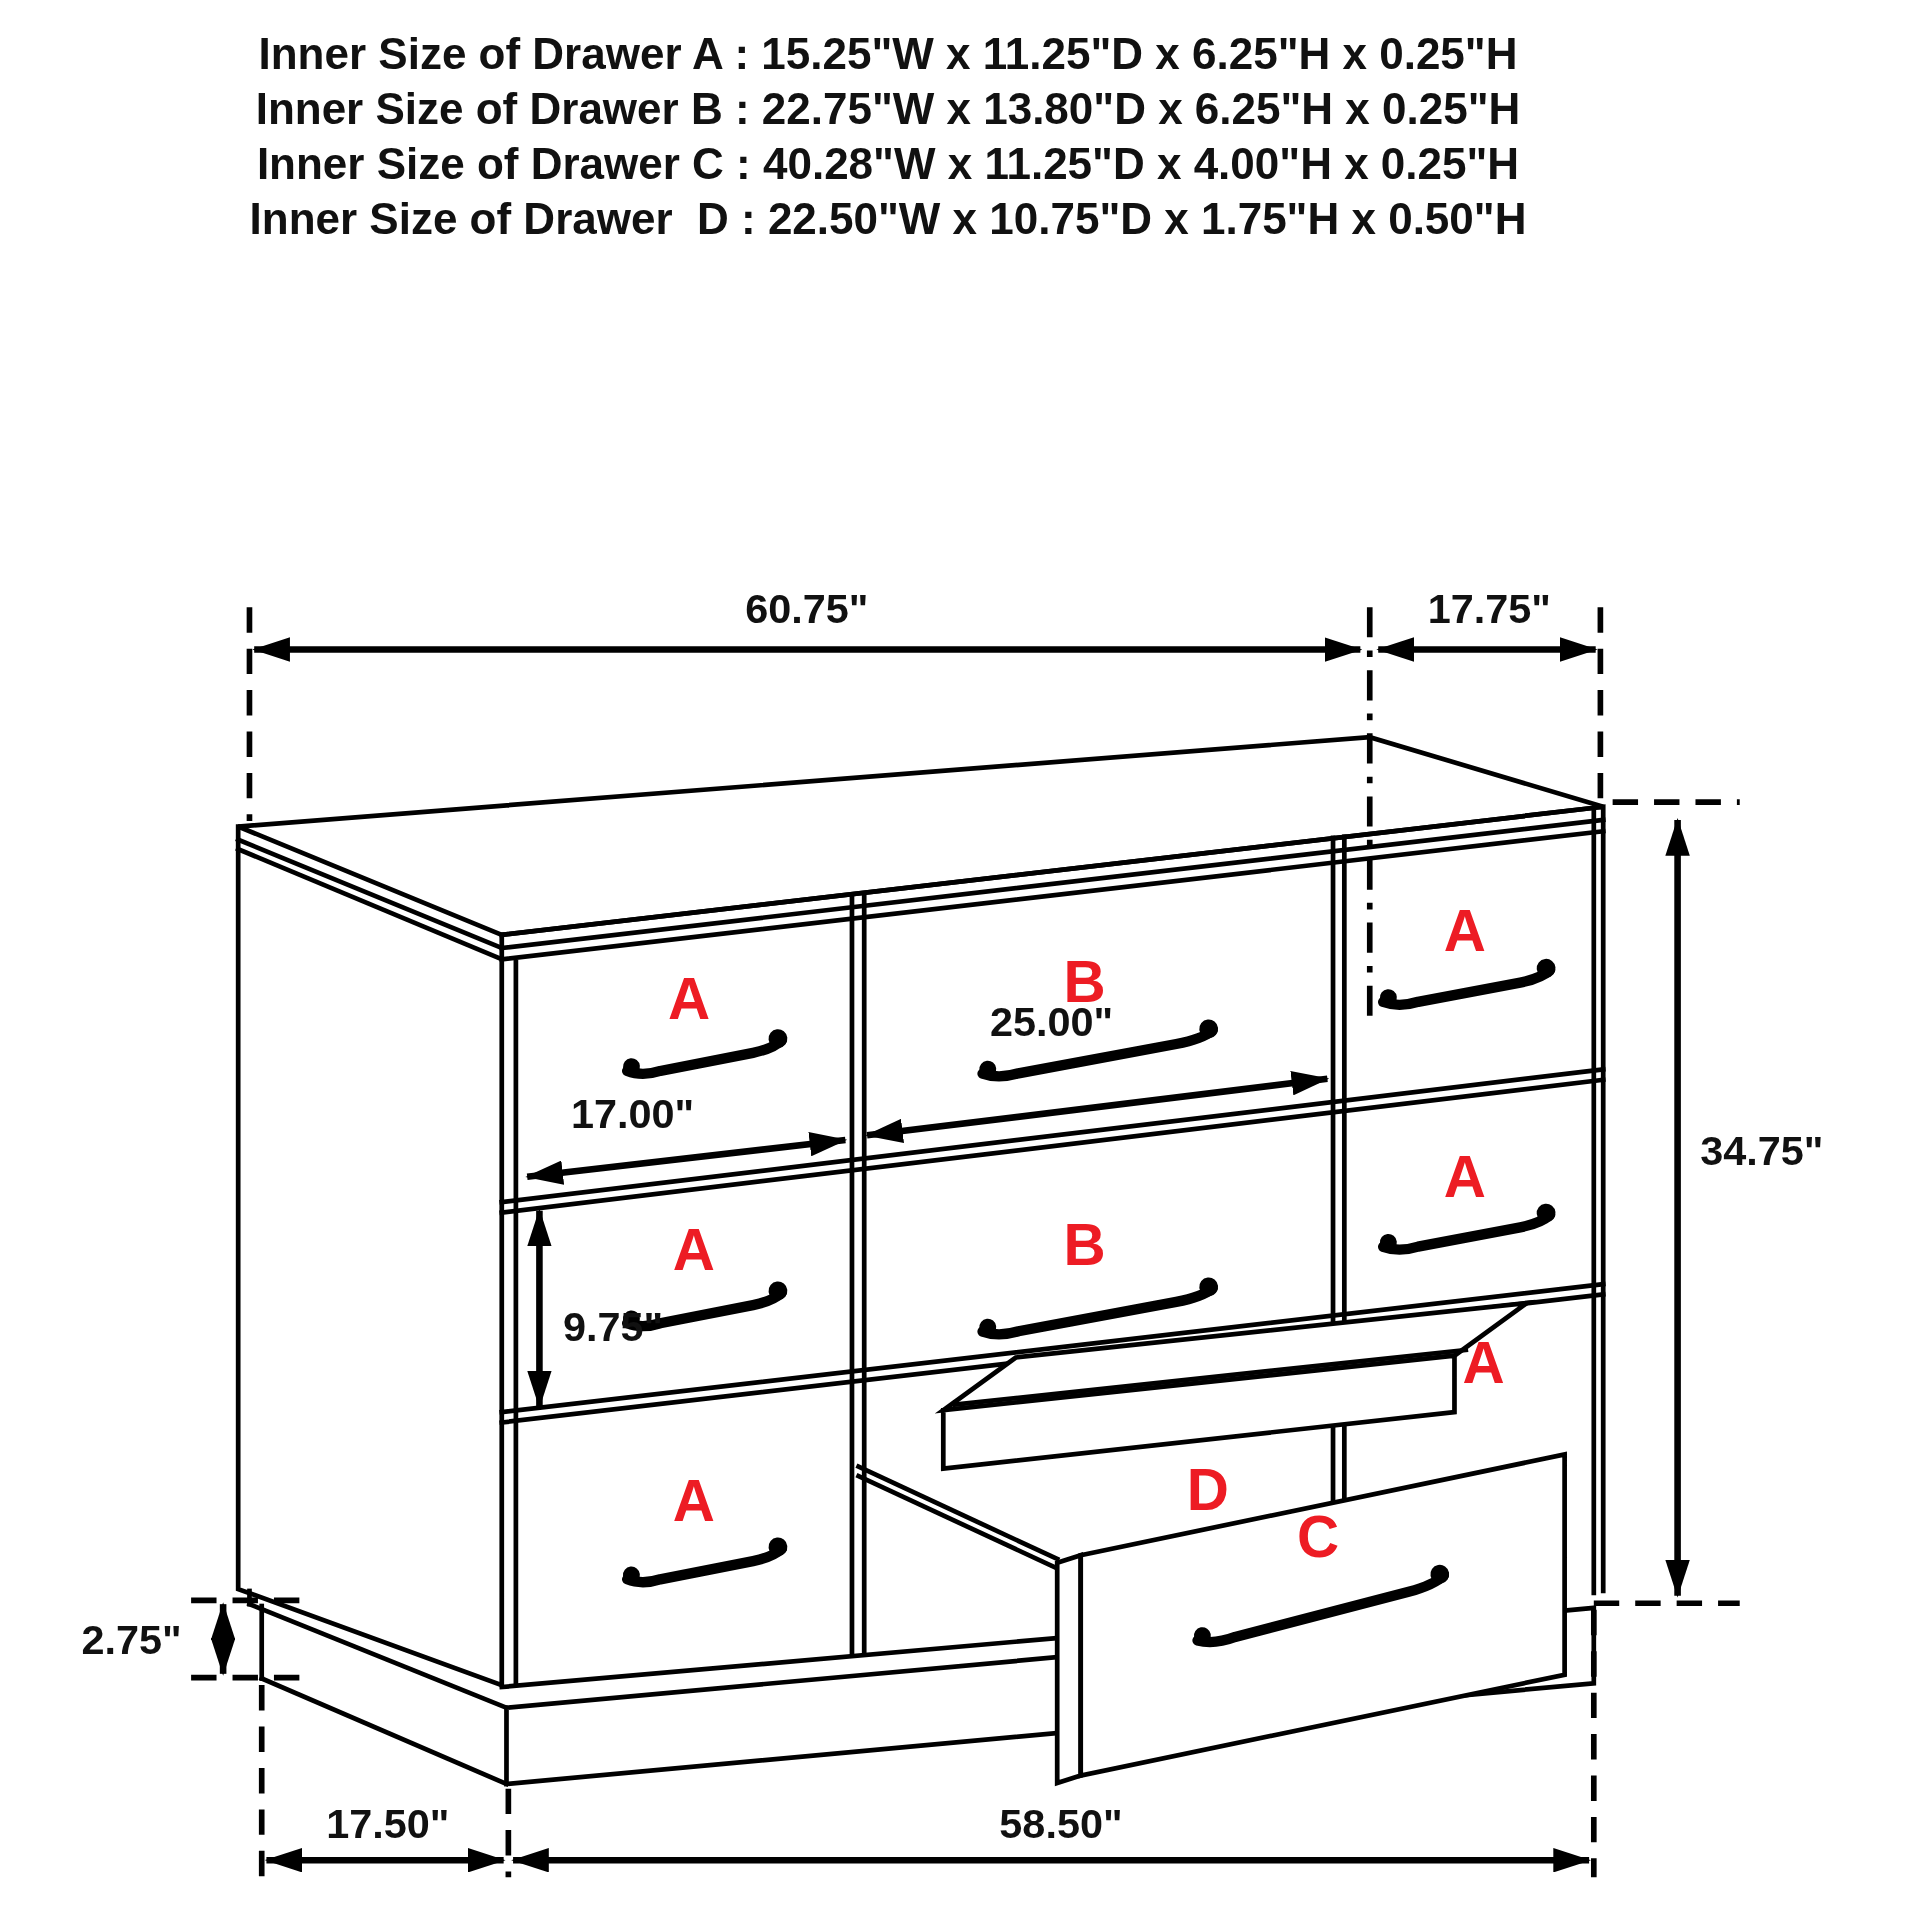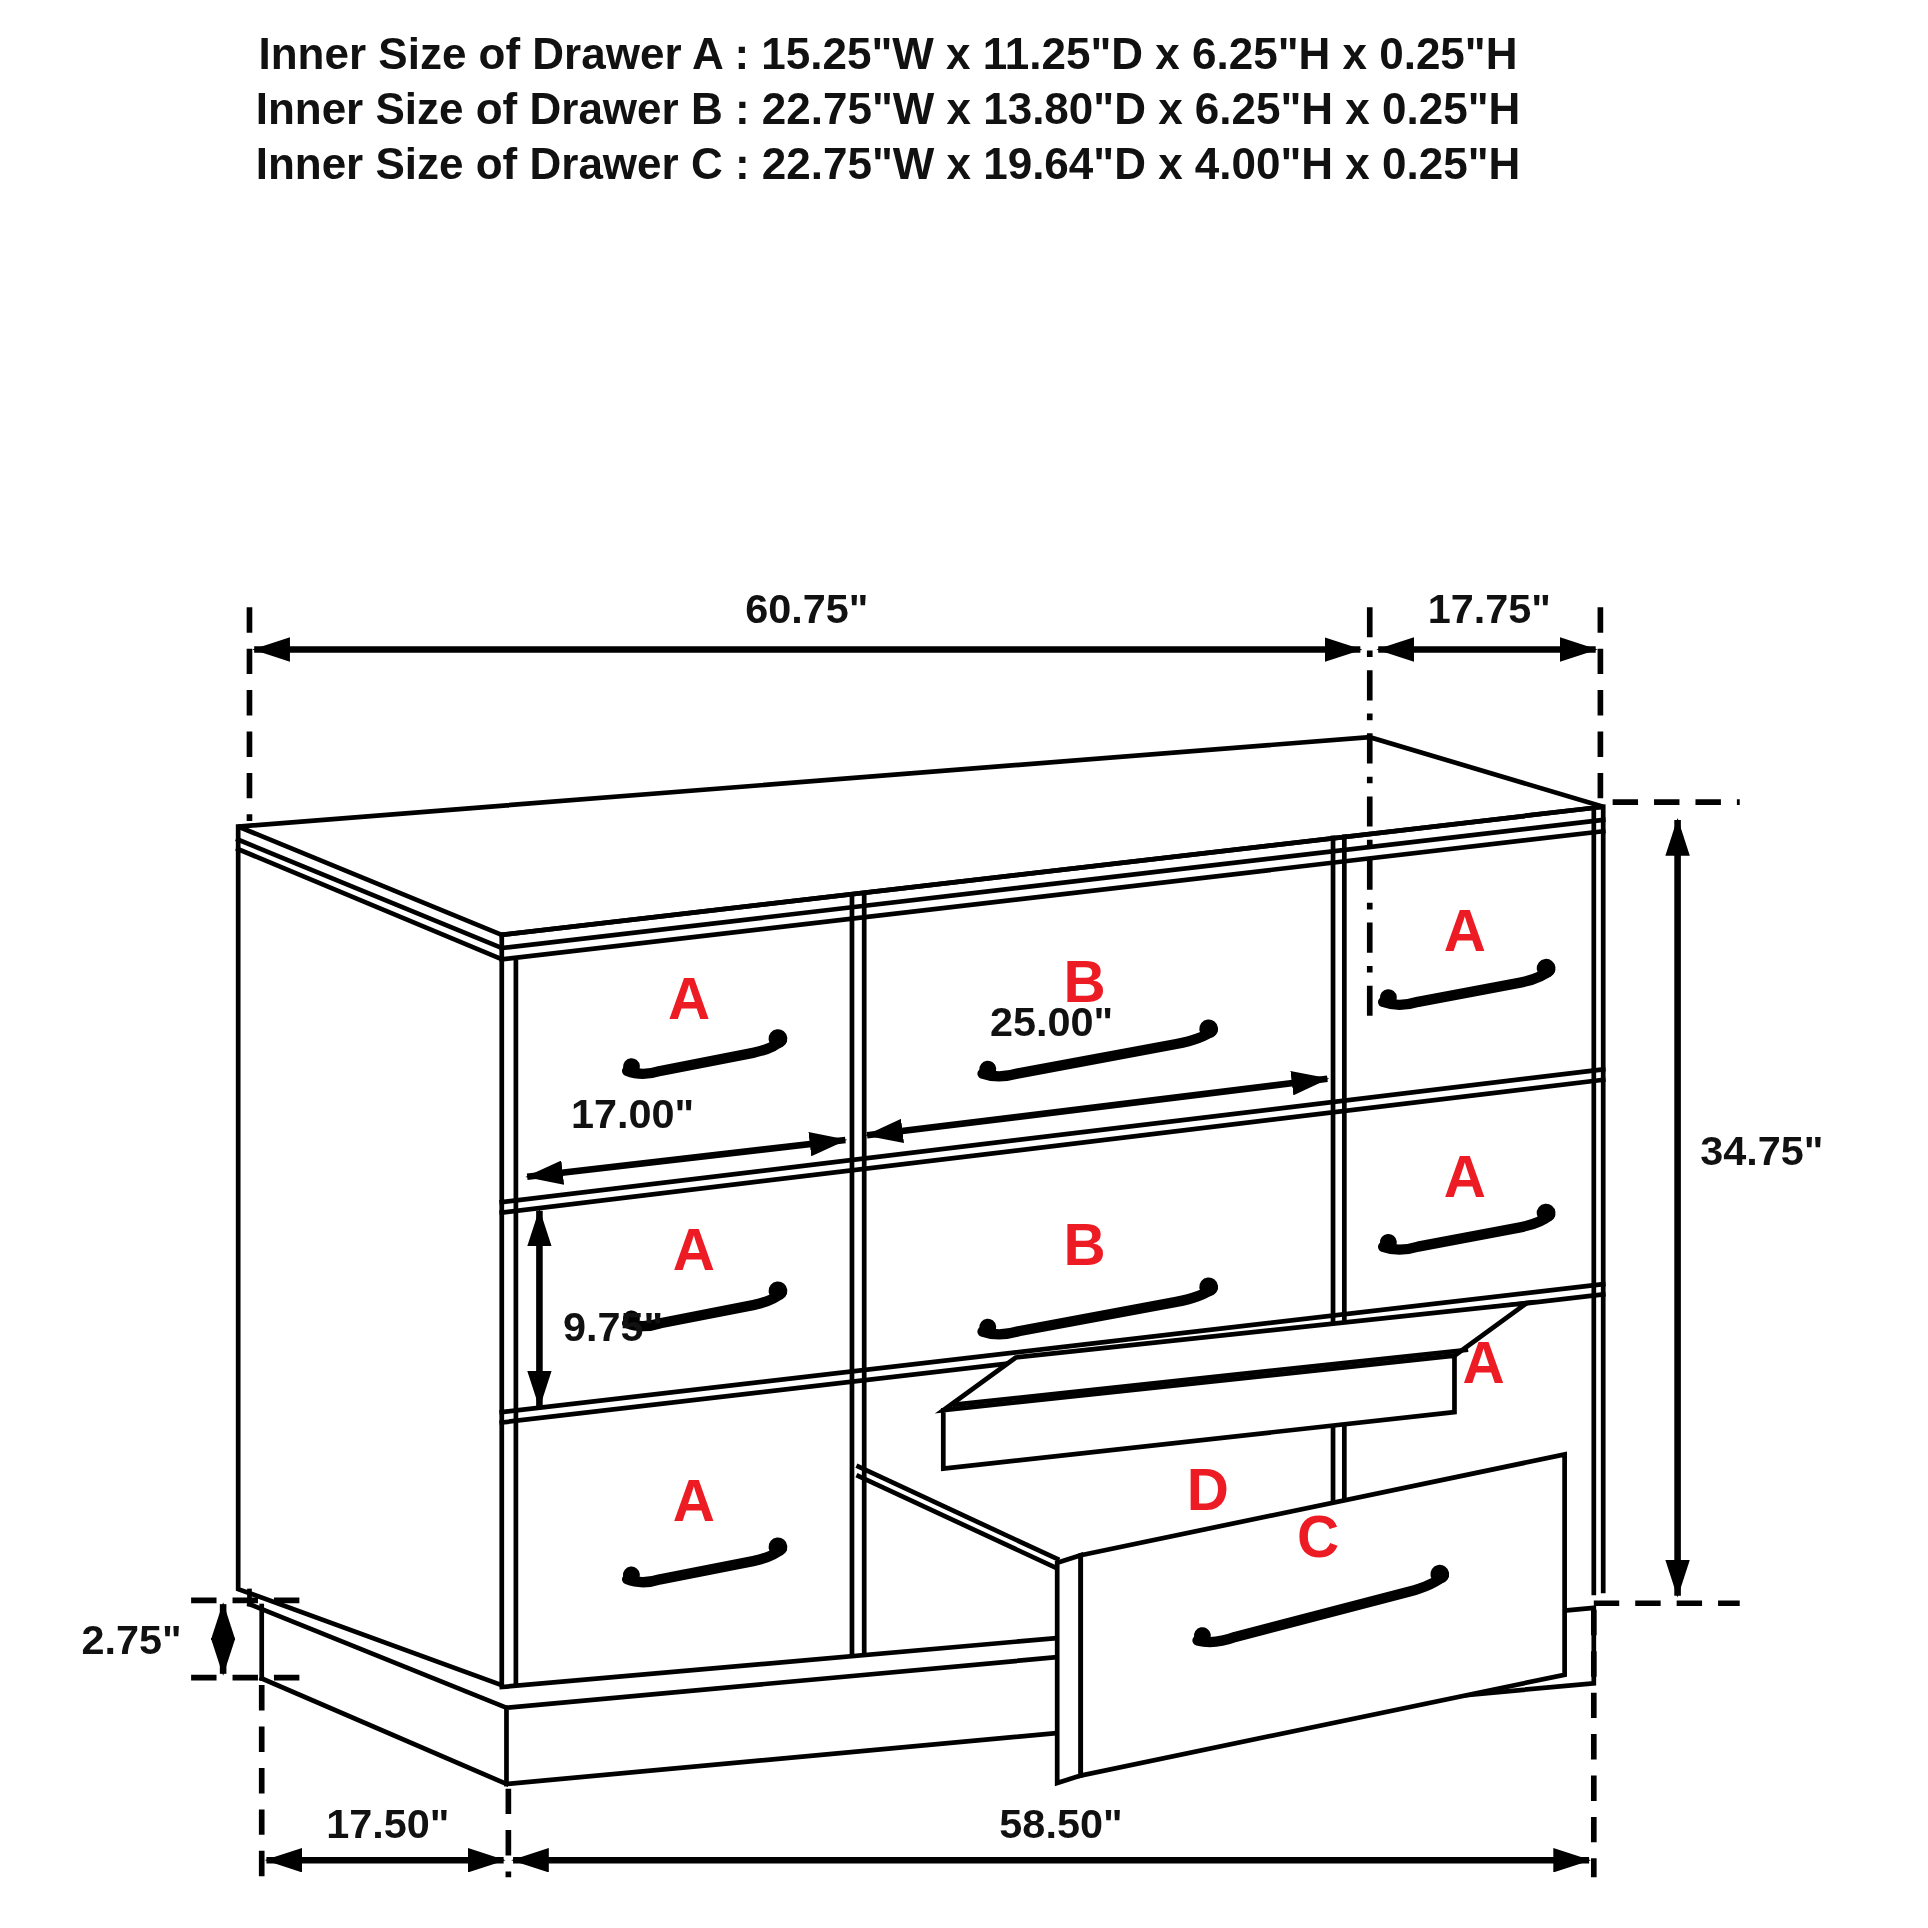--- a/index.html
+++ b/index.html
@@ -33,21 +33,22 @@
   .drawertext{font-family:"Liberation Sans", sans-serif;font-size:62px;font-weight:bold;fill:#ed1c24;}
   .handle{stroke:#000000;stroke-width:11;stroke-linecap:round;fill:none;}
   .knob{fill:#000000;stroke:none;}
 </style>
 </head>
 <body>
 
 <div class="header-block">
   <div class="header-line">Inner Size of Drawer A : 15.25"W x 11.25"D x 6.25"H x 0.25"H</div>
   <div class="header-line">Inner Size of Drawer B : 22.75"W x 13.80"D x 6.25"H x 0.25"H</div>
-  <div class="header-line">Inner Size of Drawer C : 22.75"W x 19.64"D x 4.00"H x 0.25"H</div>
+  <div class="header-line">Inner Size of Drawer C : 40.28"W x 11.25"D x 4.00"H x 0.25"H</div>
+  <div class="header-line">Inner Size of Drawer  D : 22.50"W x 10.75"D x 1.75"H x 0.50"H</div>
 </div>
 
 <svg width="1928" height="1928" viewBox="0 0 2048 2048">
   <defs>
     <marker id="arrow" markerUnits="userSpaceOnUse" markerWidth="40" markerHeight="26" refX="38" refY="13" orient="auto-start-reverse">
       <path d="M0,0 L40,13 L0,26 Z" fill="#000000"></path>
     </marker>
   </defs>
 
   <g>

